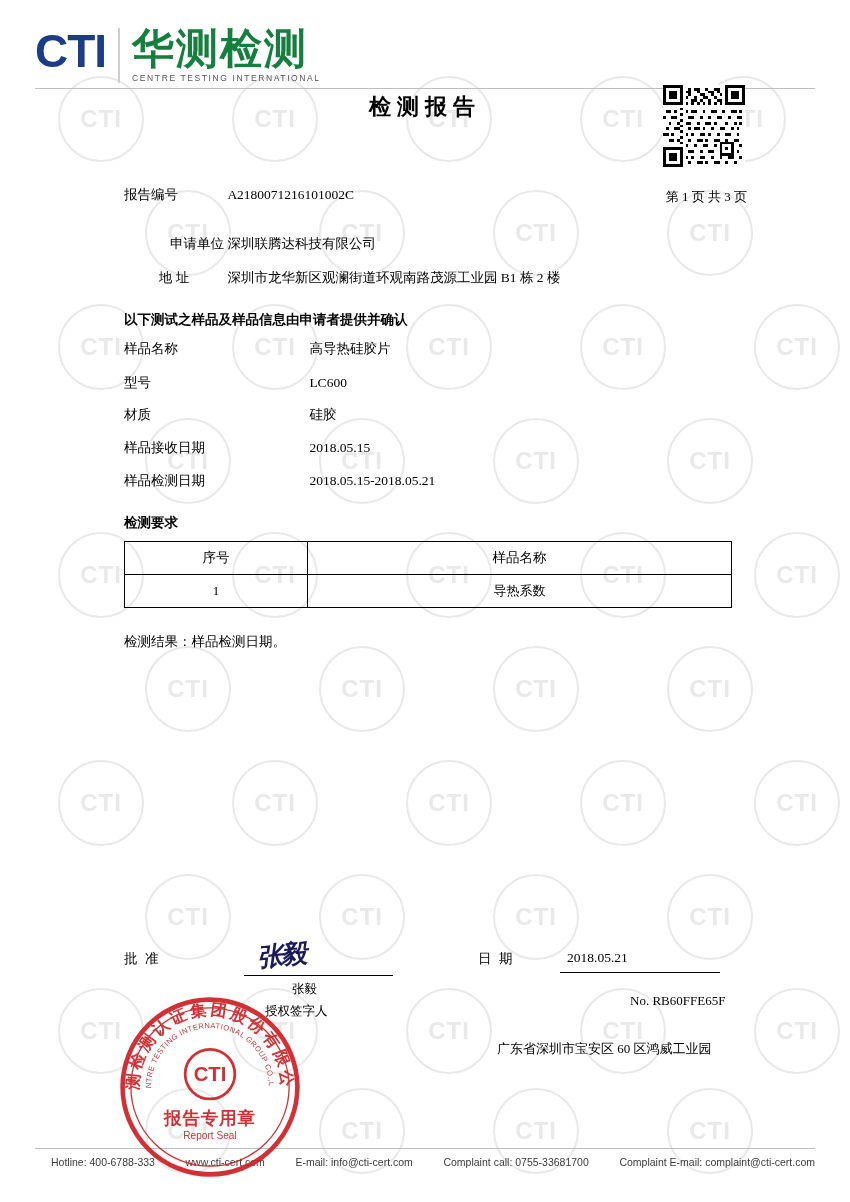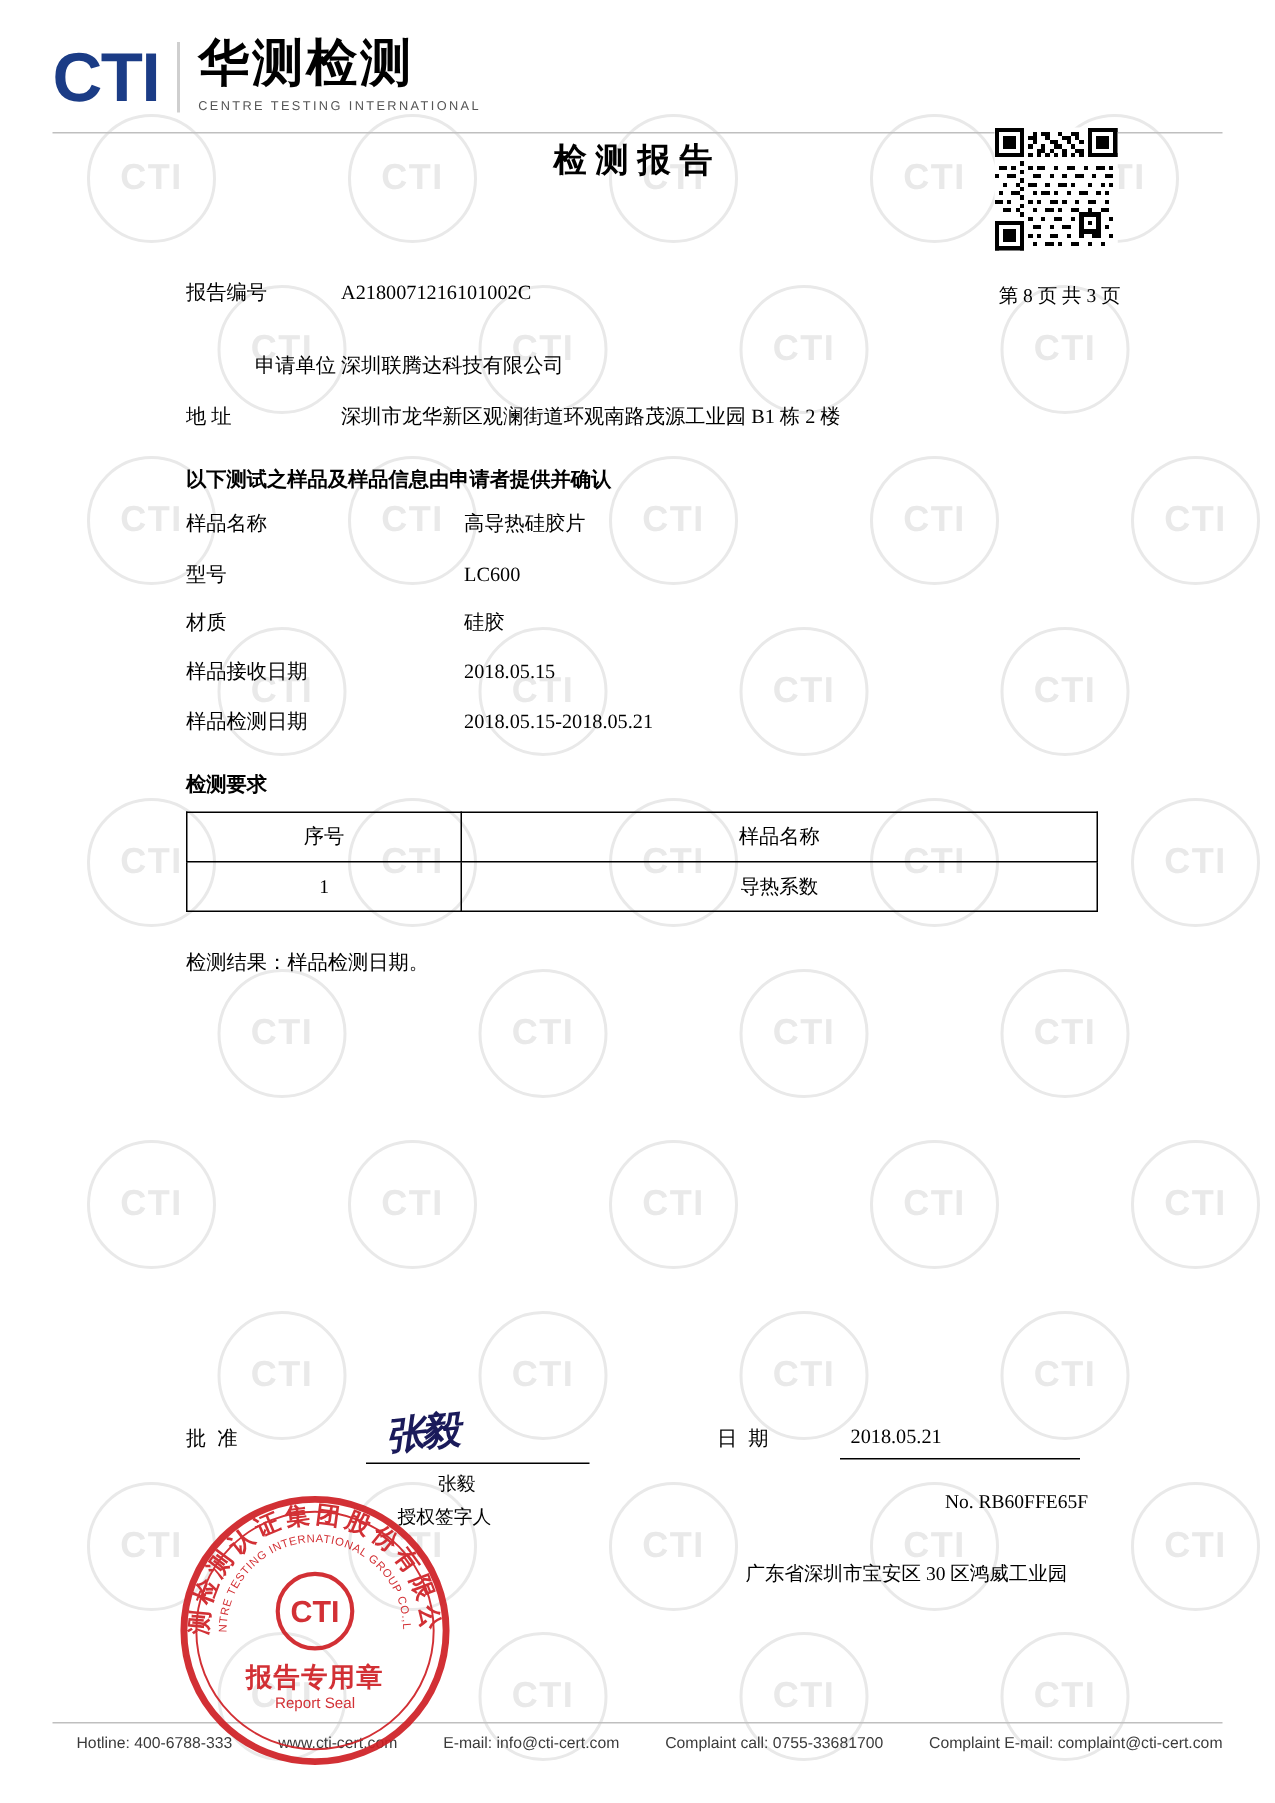--- a/index.html
+++ b/index.html
@@ -63,24 +63,24 @@
     letter-spacing: -1px;
     line-height: 46px;
   }
   .logo-right {
     margin-left: 12px;
     padding-left: 12px;
     border-left: 2px solid #cfcfcf;
     line-height: 1;
   }
   .logo-cn {
-    font-family: Liberation Mono, monospace;
+    font-family: Liberation Serif, serif;
     font-weight: bold;
-    font-size: 34px;
-    color: #000000;
+    font-size: 42px;
+    color: #15803d;
     letter-spacing: 2px;
   }
   .logo-en {
     font-family: "Liberation Sans", sans-serif;
     font-size: 8.5px;
     color: #555;
     letter-spacing: 1.6px;
     margin-top: 4px;
   }
   .header-rule {
@@ -417,29 +417,29 @@
           <rect x="22" y="27" width="1" height="1"></rect>
             <rect x="25" y="27" width="1" height="1"></rect>
         </g>
       </svg>
     </div>
 
     <div class="row" style="left:124px; top:186px;">
       <span class="lbl" style="width:100px;">报告编号</span>
       <span class="val">A2180071216101002C</span>
     </div>
-    <div class="pageno" style="top:188px;">第 8 页  共 3 页</div>
+    <div class="pageno" style="top:188px;">第 1 页  共 3 页</div>
 
     <div class="row" style="left:124px; top:235px;">
       <span class="lbl" style="width:100px;text-align:right;">申请单位</span>
       <span class="val">深圳联腾达科技有限公司</span>
     </div>
 
     <div class="row" style="left:124px; top:269px;">
-      <span class="lbl" style="width:100px;">地    址</span>
+      <span class="lbl" style="width:100px;text-align:center;">地    址</span>
       <span class="val">深圳市龙华新区观澜街道环观南路茂源工业园 B1 栋 2 楼</span>
     </div>
 
     <div class="section-head" style="left:124px; top:311px;">以下测试之样品及样品信息由申请者提供并确认</div>
 
     <div class="row" style="left:124px; top:340px;">
       <span class="lbl" style="width:182px;">样品名称</span>
       <span class="val">高导热硅胶片</span>
     </div>
     <div class="row" style="left:124px; top:374px;">
@@ -482,21 +482,21 @@
     <div class="sig-script" style="left:257px; top:938px;">张毅</div>
     <div class="sig-line" style="left:244px; top:975px; width:149px;"></div>
     <div class="small-c" style="left:292px; top:981px;">张毅</div>
     <div class="small-c" style="left:265px; top:1003px;">授权签字人</div>
 
     <div class="row" style="left:478px; top:950px; letter-spacing:2px;">日    期</div>
     <div class="small-c" style="left:567px; top:950px; font-size:13.5px;">2018.05.21</div>
     <div class="sig-line" style="left:560px; top:972px; width:160px;"></div>
 
     <div class="small-c" style="left:630px; top:993px; font-size:13px;">No. RB60FFE65F</div>
-    <div class="small-c" style="left:497px; top:1040px; font-size:13px;">广东省深圳市宝安区 30 区鸿威工业园</div>
+    <div class="small-c" style="left:497px; top:1040px; font-size:13px;">广东省深圳市宝安区 60 区鸿威工业园</div>
 
     <div class="seal">
       <svg width="184" height="184" viewBox="0 0 200 200">
         <defs>
           <path id="arcTop" d="M 22,100 A 78,78 0 0 1 178,100"></path>
           <path id="arcBottom" d="M 32,100 A 68,68 0 0 0 168,100"></path>
           <path id="arcTopIn" d="M 36,100 A 64,64 0 0 1 164,100"></path>
         </defs>
         <circle cx="100" cy="100" r="95" fill="none" stroke="#cf1f24" stroke-width="5"></circle>
         <circle cx="100" cy="100" r="86" fill="none" stroke="#cf1f24" stroke-width="1.4"></circle>

